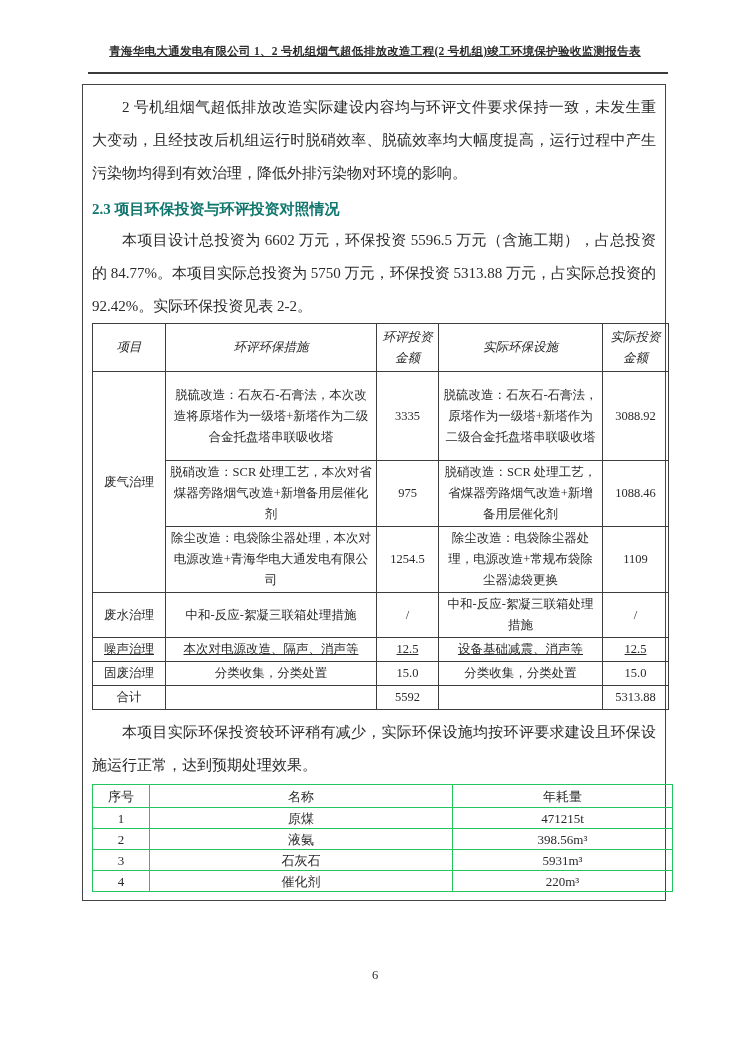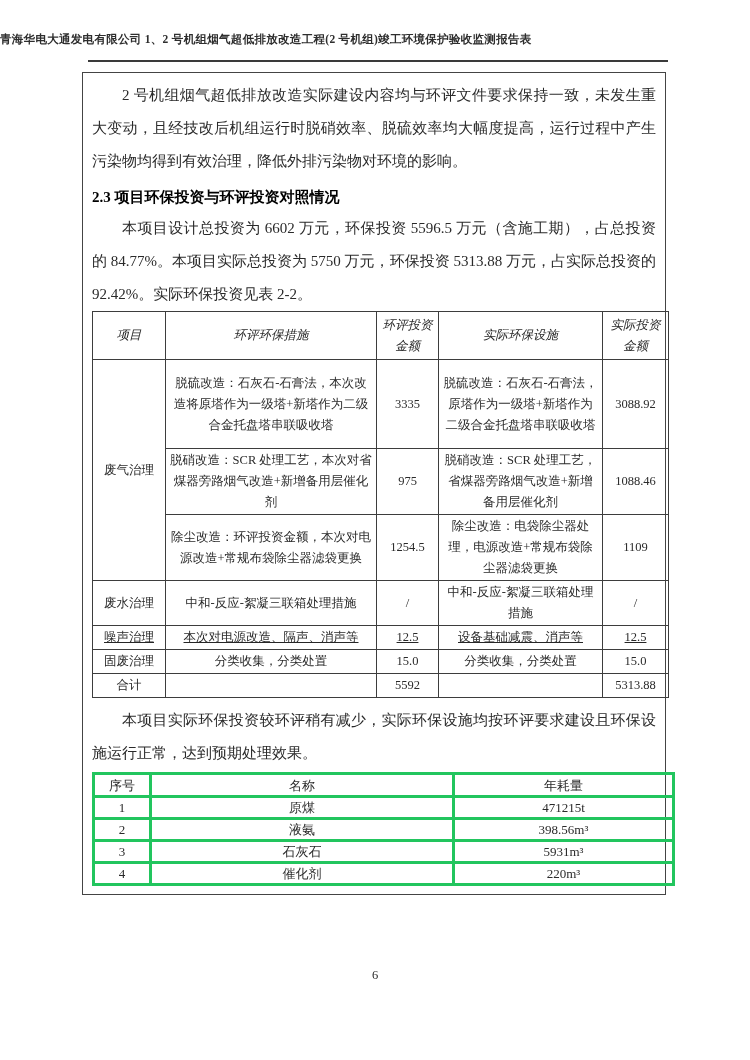--- a/index.html
+++ b/index.html
@@ -7,25 +7,27 @@
   .page {
     position:relative;
     width:750px; height:1060px;
     background:#ffffff;
     font-family:"Liberation Serif","DejaVu Serif",serif;
     color:#262626;
     overflow:hidden;
     margin:0 auto;
   }
   .doc-header {
-    padding-top:32px;
+    padding-top:44px;
+    text-align:center;
     font-size:11.5px;
     font-weight:bold;
     color:#2e2e2e;
     letter-spacing:0.3px;
+    text-decoration:underline;
   }
   .header-rule {
     width:580px;
     margin:13px 0 0 88px;
     border-bottom:2px solid #3a3a3a;
   }
   .outer-box {
     width:584px;
     margin:10px 0 0 82px;
     border:1.6px solid #444;
@@ -36,21 +38,21 @@
     line-height:33px;
     text-indent:2em;
     text-align:justify;
     color:#2a2a2a;
   }
   .section-heading {
     font-size:15px;
     font-weight:bold;
     line-height:30px;
     margin-top:4px;
-    color:#000000;
+    color:#0f766e;
   }
   .table-title {
     text-align:center;
     font-size:13px;
     font-weight:bold;
     margin:6px 0 3px 0;
     color:#222;
   }
   table {
     border-collapse:collapse;
@@ -70,21 +72,21 @@
   .t22 .hrow { height:48px;font-style:italic; }
   .t22 .r1 { height:89px; }
   .t22 .r2 { height:62px; }
   .t22 .r3 { height:62px; }
   .t22 .r4 { height:45px; }
   .t22 .r5 { height:23px;text-decoration:underline; }
   .t22 .r6 { height:23px; }
   .t22 .r7 { height:24px; }
   .t23 { width:580px; font-size:13px; margin-top:2px; }
   .t23 th, .t23 td {
-    border:3px solid #22c55e;
+    border:1px solid #22c55e;
     text-align:center;
     vertical-align:middle;
     height:21px;
     line-height:19px;
     padding:0 4px;
     font-weight:normal;
     color:#2a2a2a;
   }
   .t23 .thead { height:23px; }
   .spacer-sm { height:6px; }
@@ -137,21 +139,21 @@
         <td>脱硫改造：石灰石-石膏法，原塔作为一级塔+新塔作为二级合金托盘塔串联吸收塔</td>
         <td>3088.92</td>
       </tr>
       <tr class="r2">
         <td>脱硝改造：SCR 处理工艺，本次对省煤器旁路烟气改造+新增备用层催化剂</td>
         <td>975</td>
         <td>脱硝改造：SCR 处理工艺，省煤器旁路烟气改造+新增备用层催化剂</td>
         <td>1088.46</td>
       </tr>
       <tr class="r3">
-        <td>除尘改造：环评投资金额，本次对电源改造+常规布袋除尘器滤袋更换</td>
+        <td>除尘改造：电袋除尘器处理，本次对电源改造+青海华电大通发电有限公司</td>
         <td>1254.5</td>
         <td>除尘改造：电袋除尘器处理，电源改造+常规布袋除尘器滤袋更换</td>
         <td>1109</td>
       </tr>
       <tr class="r4">
         <td>废水治理</td>
         <td>中和-反应-絮凝三联箱处理措施</td>
         <td>/</td>
         <td>中和-反应-絮凝三联箱处理措施</td>
         <td>/</td>

